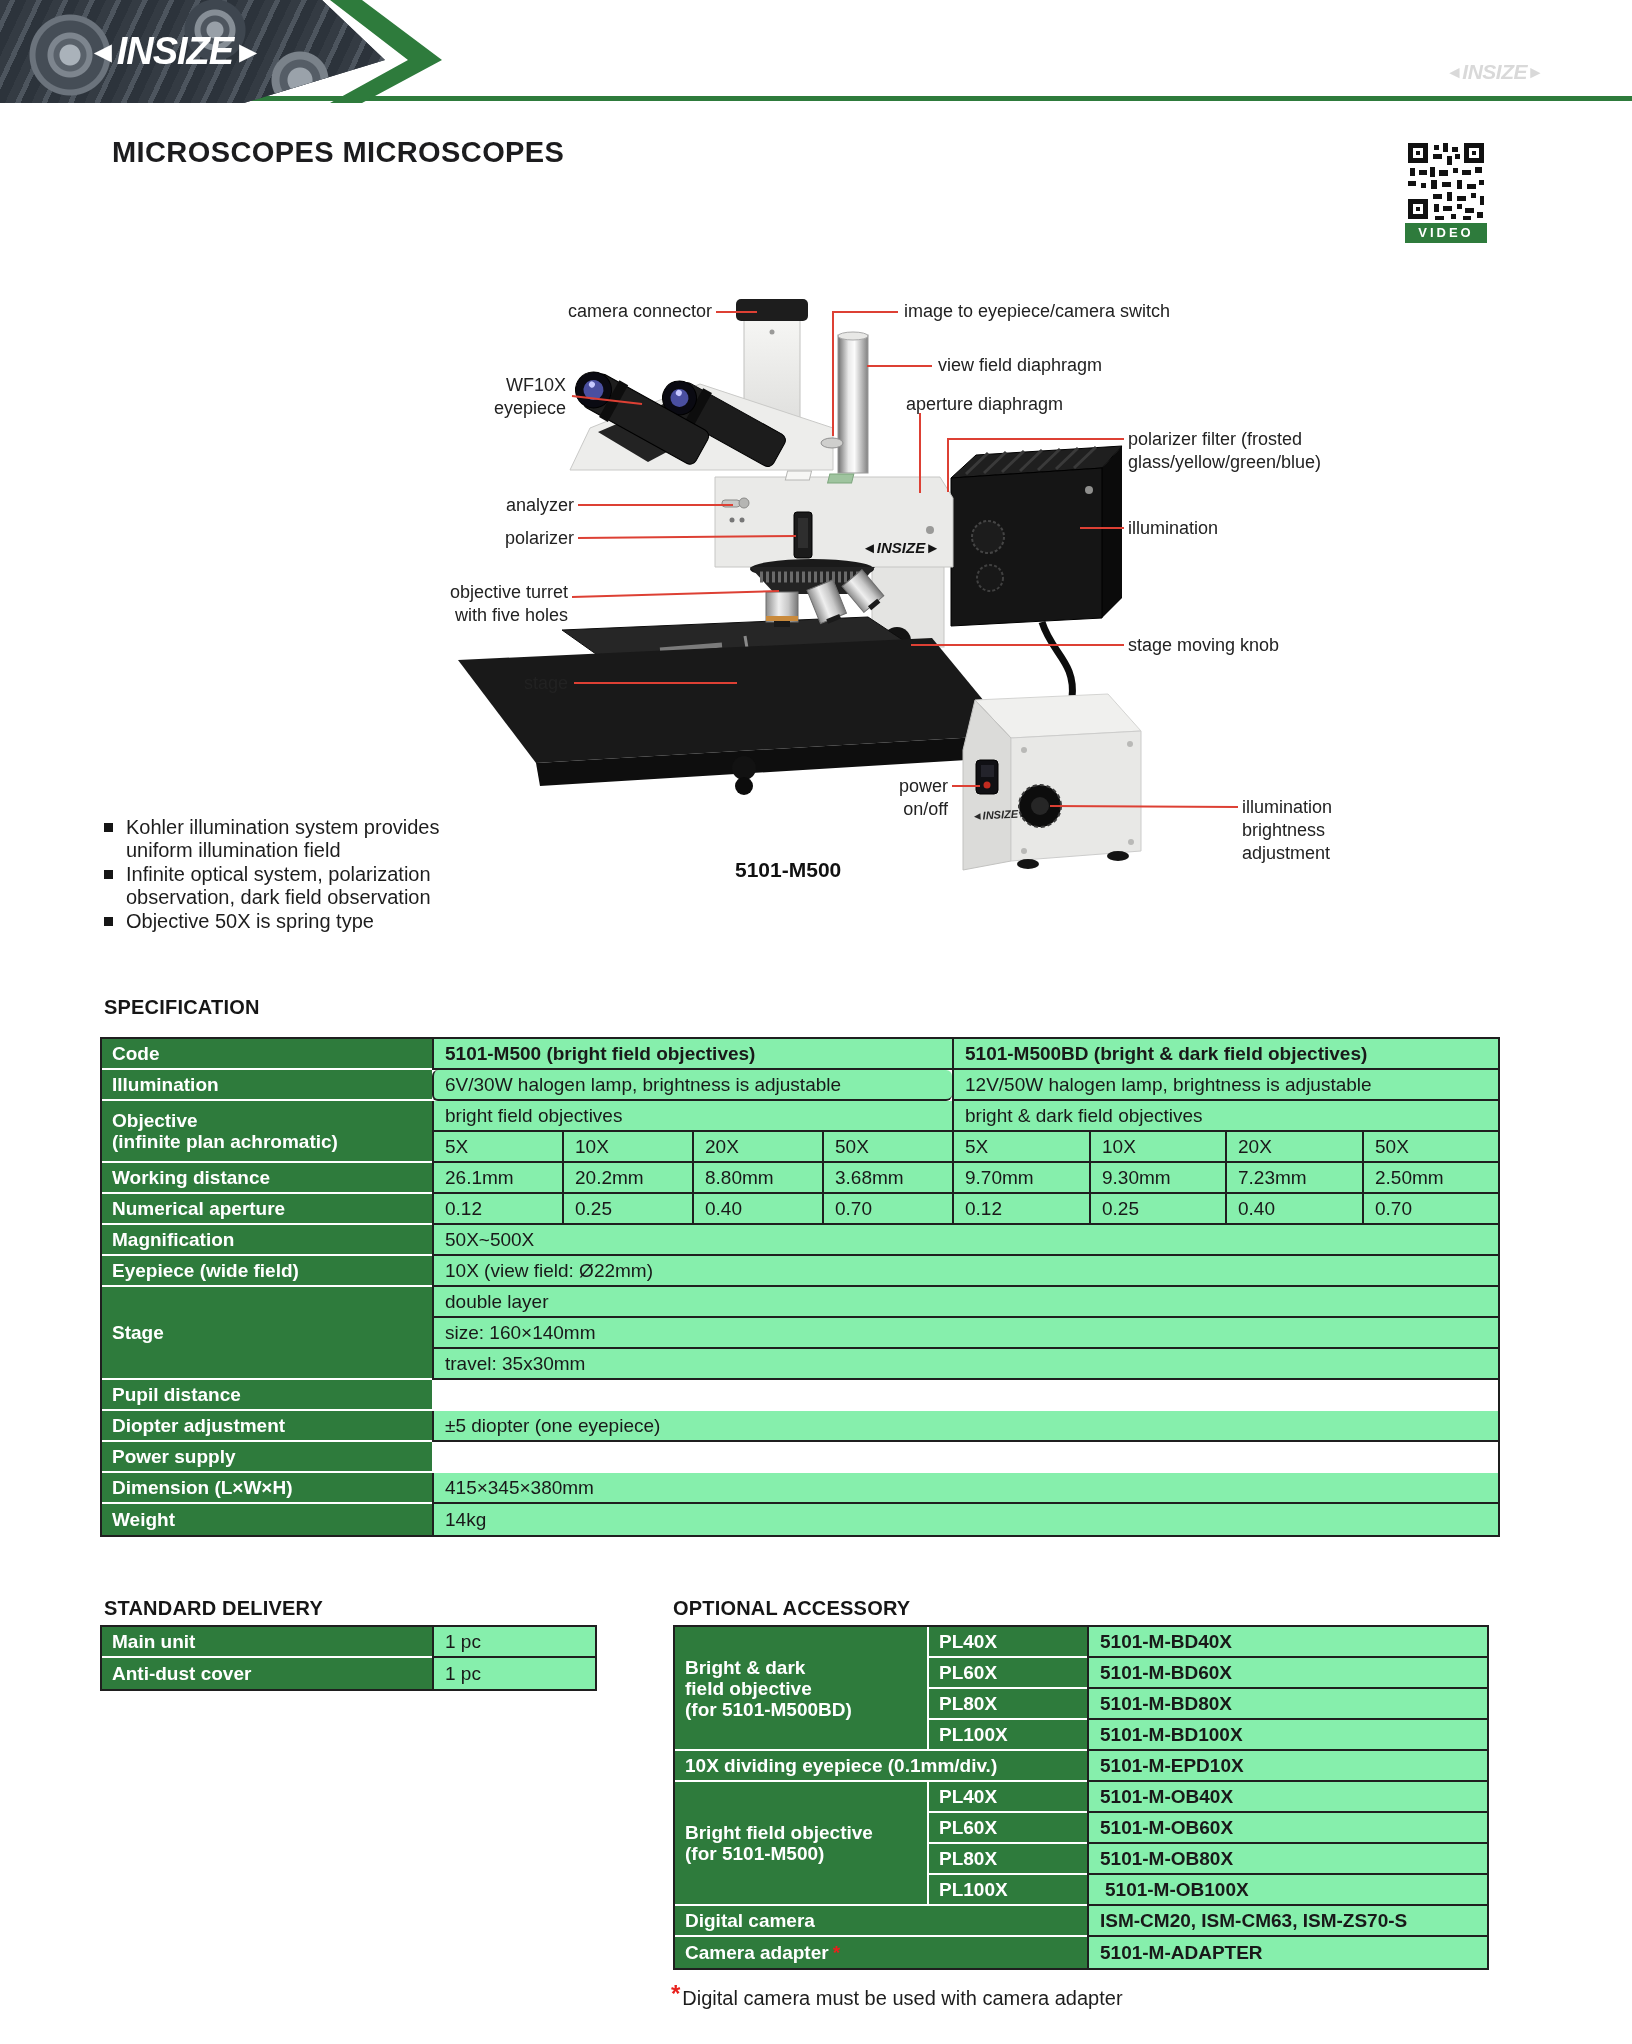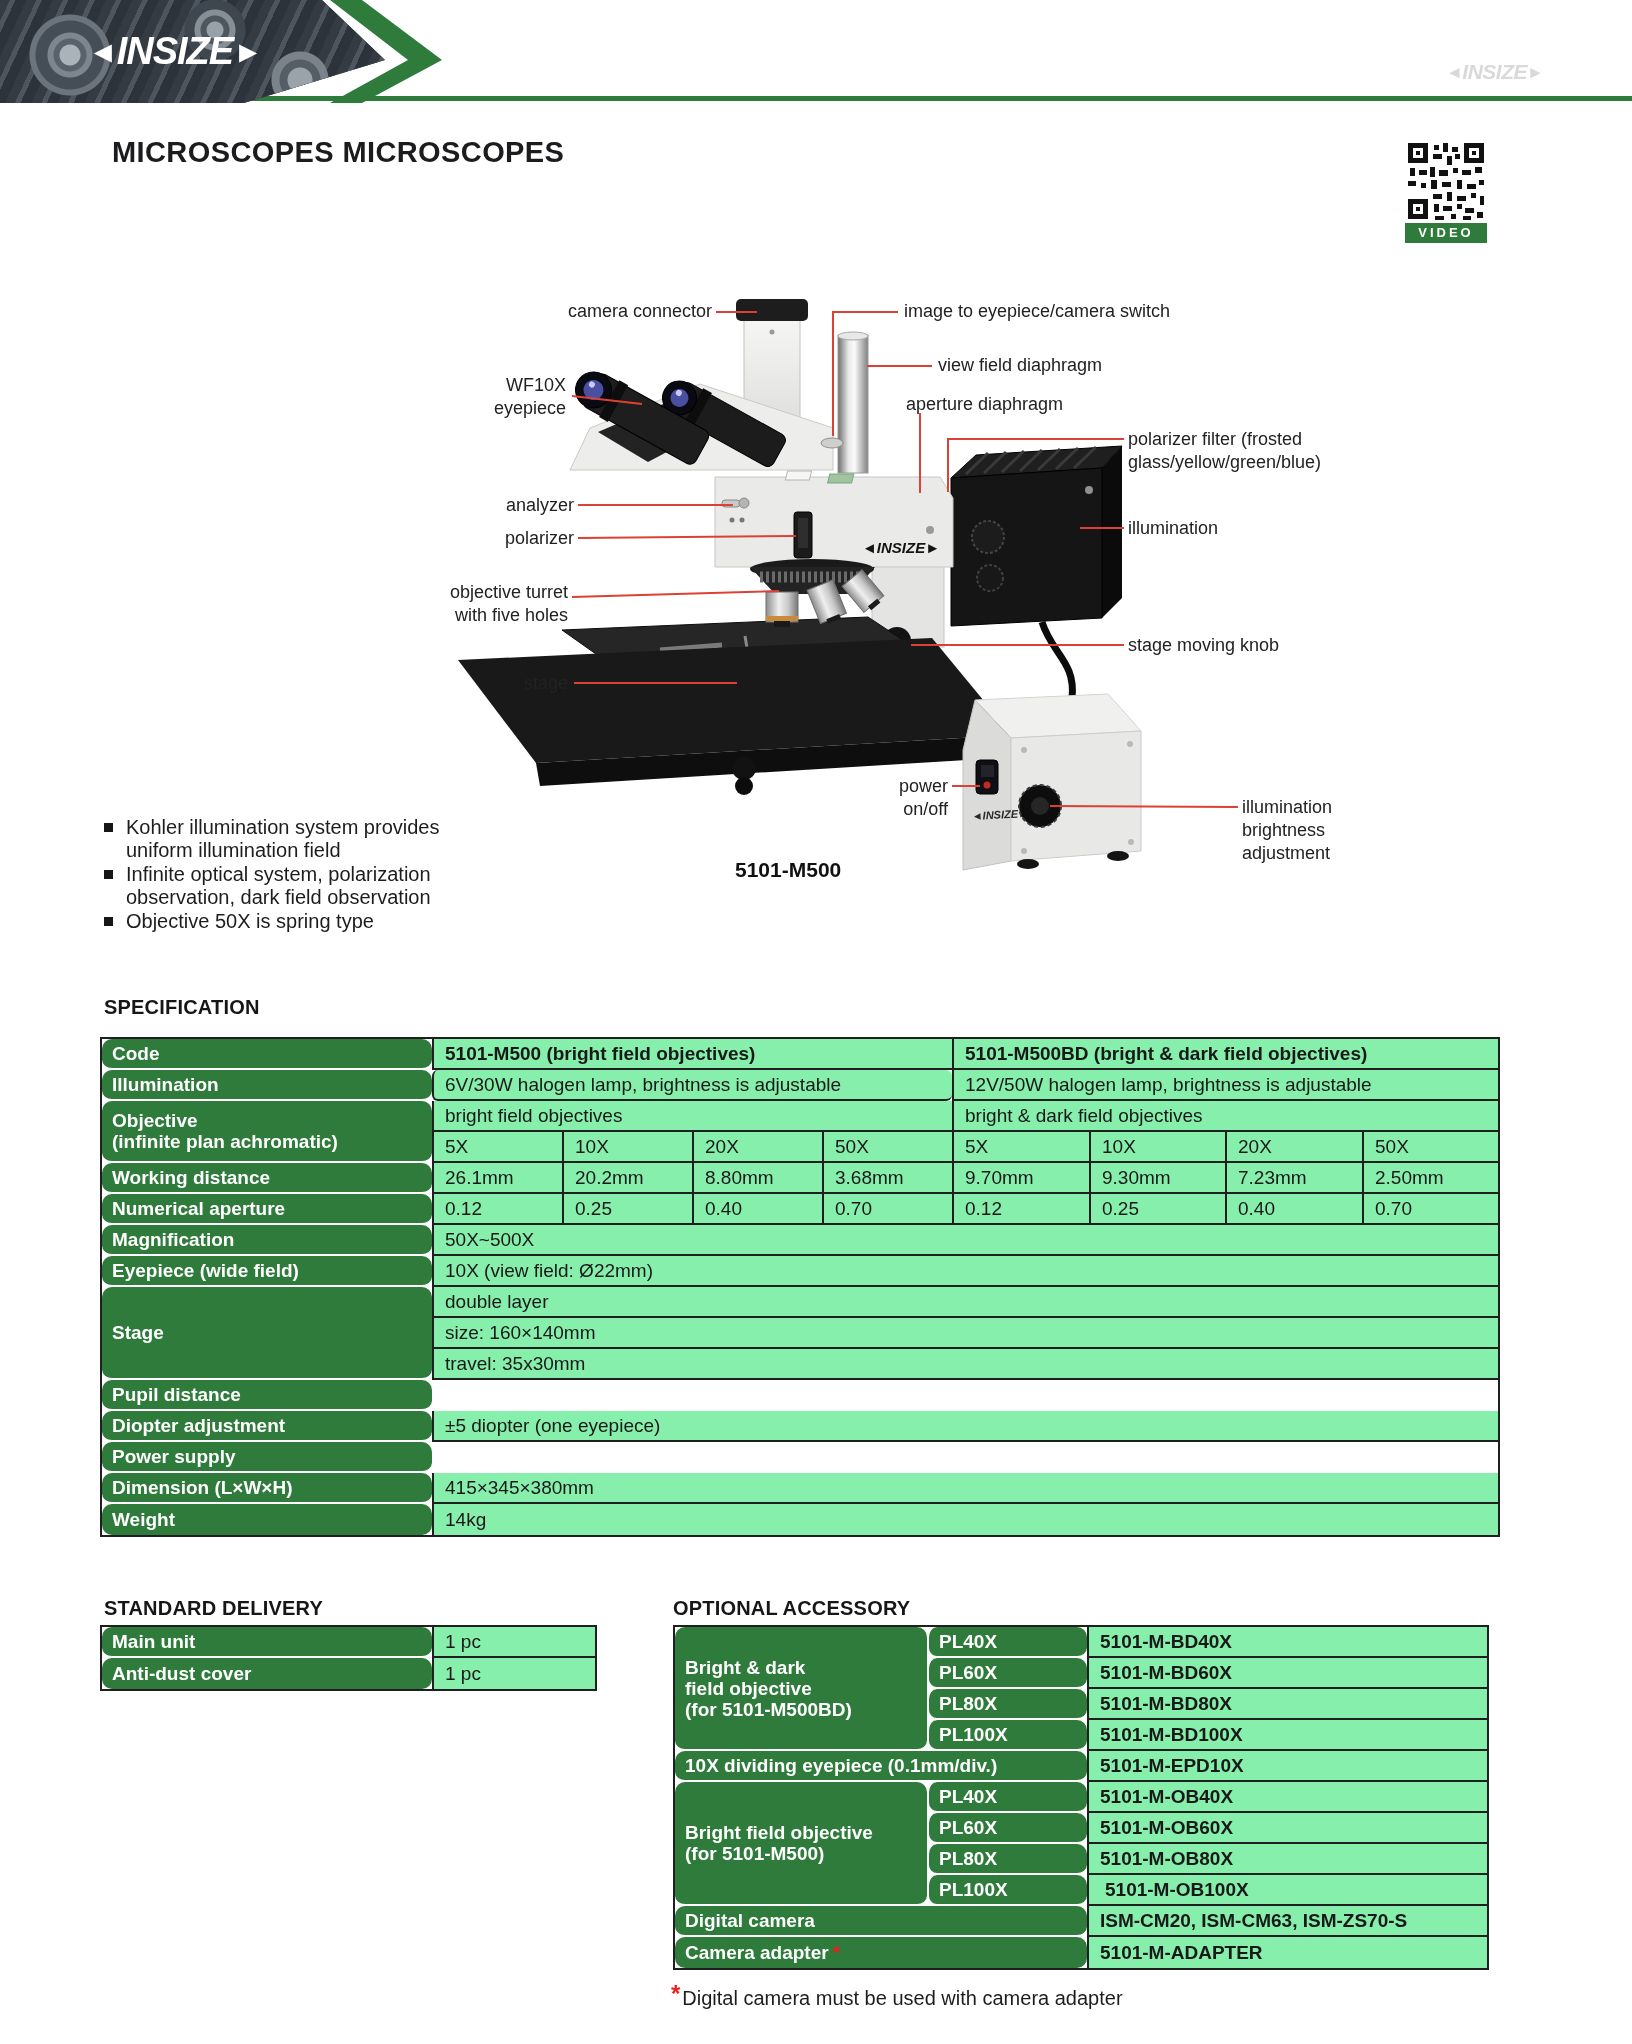--- a/index.html
+++ b/index.html
@@ -36,21 +36,21 @@
   
   .features{position:absolute;left:104px;top:816px;width:420px;}
   .feature{display:flex;margin-bottom:1px;}
   .feature .sq{flex:0 0 9px;width:9px;height:9px;background:#161616;margin:7px 13px 0 0;}
   .feature .txt{font-size:20px;line-height:23px;color:#1d1d1d;white-space:pre-line;}
   
   .sec-h{position:absolute;font-size:20px;font-weight:bold;color:#161616;letter-spacing:0.2px;}
   
   .tbl{position:absolute;display:grid;grid-auto-rows:31px;border:2px solid #1f1f1f;background:#fff;box-sizing:border-box;}
   .gcell{background:#2e7b3c;color:#fff;font-weight:bold;font-size:19px;display:flex;align-items:center;
-    padding-left:10px;border-bottom:2px solid #fff;line-height:21px;box-sizing:border-box;overflow:hidden;border-radius:10px;}
+    padding-left:10px;border-bottom:2px solid #fff;line-height:21px;box-sizing:border-box;overflow:hidden;}
   .gcell.col{flex-direction:column;align-items:flex-start;justify-content:center;}
   .dcell{background:#86efac;color:#191919;font-size:19px;display:flex;align-items:center;padding-left:11px;
     border-left:2px solid #1f1f1f;border-bottom:2px solid #1f1f1f;box-sizing:border-box;white-space:nowrap;overflow:hidden;}
   .dcell.b{font-weight:bold;}
   .sub{border-left:2px solid #fff;}
   .nb{border-bottom:none;}
   .spec-tbl{left:100px;top:1037px;grid-template-columns:330px 130px 130px 130px 130px 137px 136px 137px 136px;}
   .del-tbl{left:100px;top:1625px;grid-template-columns:330px 163px;}
   .opt-tbl{left:673px;top:1625px;grid-template-columns:252px 160px 400px;}
   .sup-star{color:#e8211d;font-weight:bold;font-size:19px;vertical-align:4px;margin-left:4px;}

